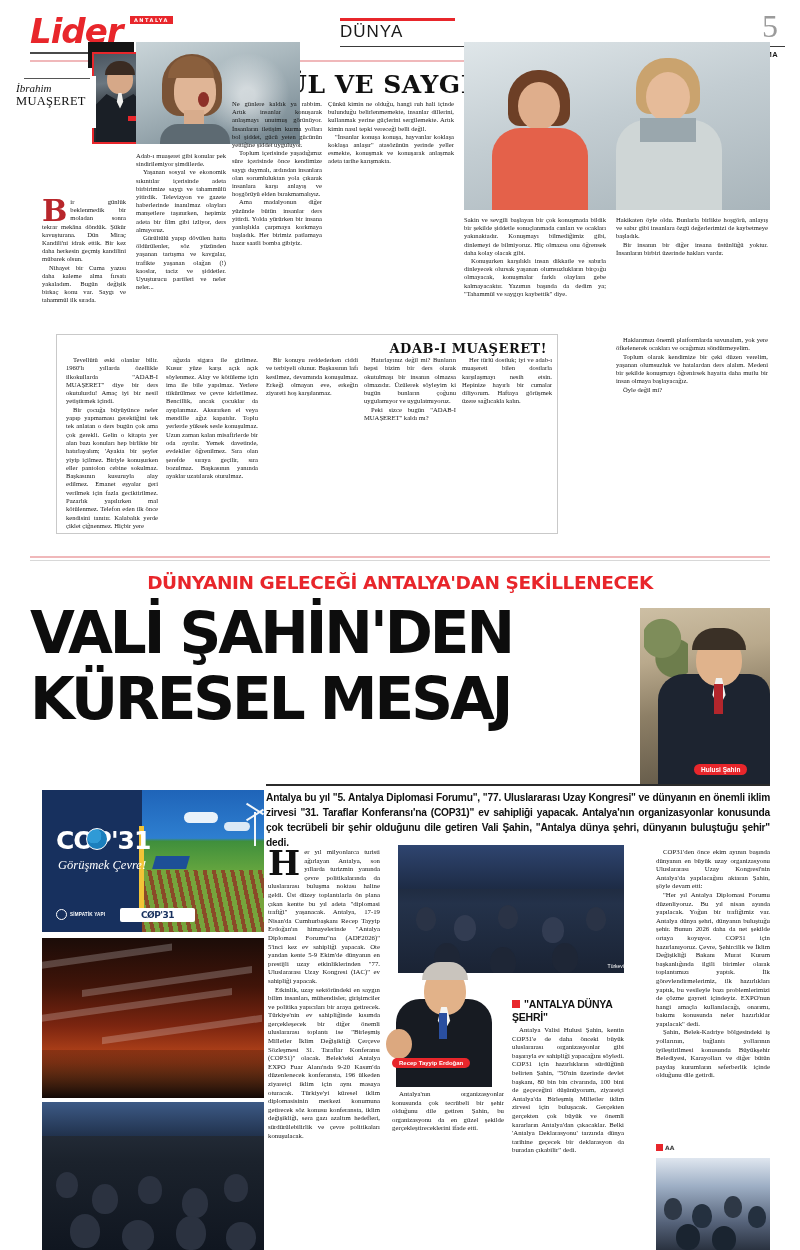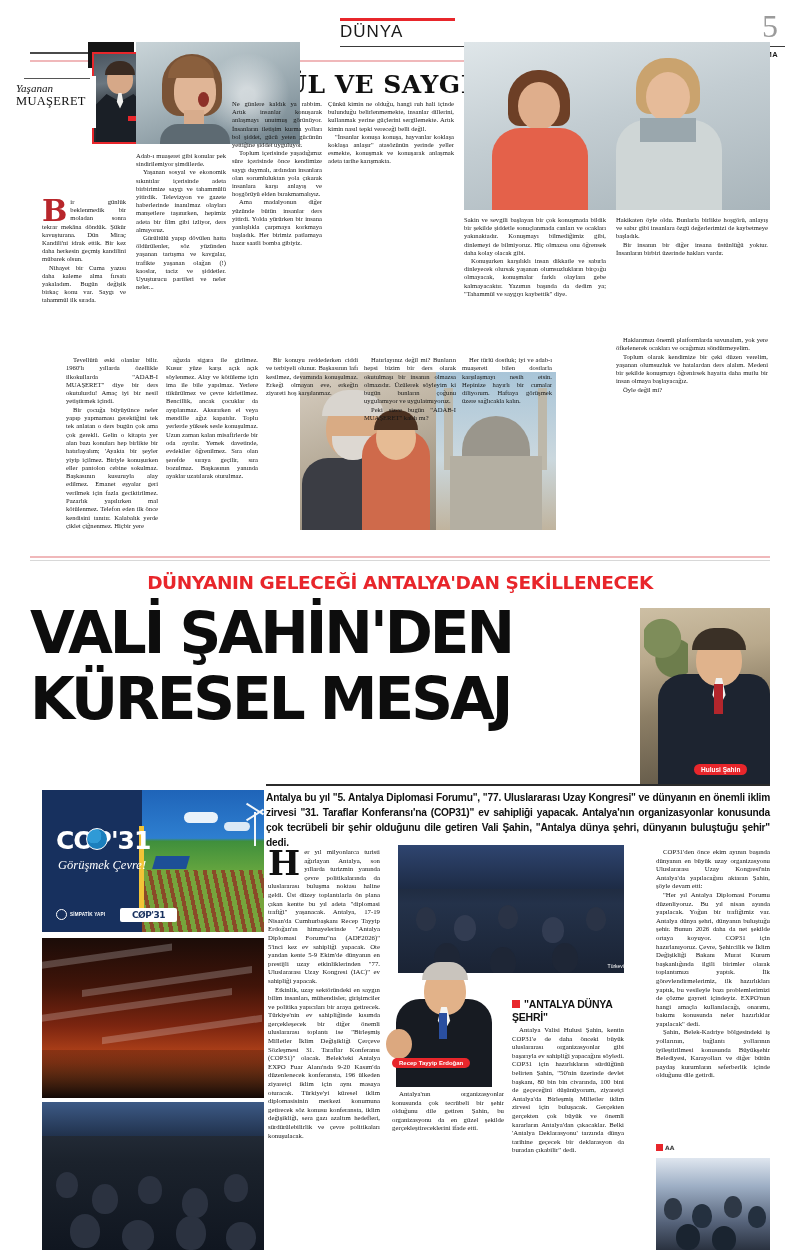--- a/index.html
+++ b/index.html
@@ -280,21 +280,21 @@
   .cop-logo1{
     position:absolute;left:14px;bottom:12px;
     font-family:"Liberation Sans", sans-serif;font-size:4.6px;color:#fff;font-weight:bold;
     display:flex;align-items:center;gap:3px;letter-spacing:.2px;
   }
   .cop-logo1 .dot{width:9px;height:9px;border-radius:50%;border:1.2px solid #fff;}
   .cop-logo2{
     position:absolute;left:78px;bottom:10px;
     background:#fff;color:#17305e;border-radius:2px;
     font-family:"DejaVu Sans", sans-serif;font-weight:bold;font-size:9px;
-    padding:2px 12px;letter-spacing:-.5px;
+    padding:2px 21px;letter-spacing:-.5px;
   }
   .cop .yellowbar{position:absolute;right:120px;top:36px;width:5px;height:96px;background:#f2c437;}
 
   
   .hall{
     position:absolute;left:42px;top:938px;width:222px;height:160px;overflow:hidden;
     background:linear-gradient(180deg,#1b0c08 0%,#401409 30%,#7c2510 55%,#c04a1c 78%,#e0772c 100%);
   }
   .hall .beam{position:absolute;background:rgba(255,255,255,.22);height:7px;transform:skewY(-8deg);}
   .hall .crowd{position:absolute;left:0;bottom:0;width:222px;height:48px;background:linear-gradient(180deg,rgba(10,5,3,.2),#120806);}
@@ -375,20 +375,24 @@
   .sh1{left:512px;top:998px;width:112px;}
 
   .fc3b{left:512px;top:1026px;width:112px;height:222px;}
 </style>
 </head>
 <body>
 
 <div class="page">
 
   <div class="masthead">
+    <div class="logo-wrap">
+      <div class="logo-text">Lider</div>
+      <div class="logo-kicker">ANTALYA</div>
+    </div>
     <div class="logo-rule"></div>
 
     <div class="section-rule-top"></div>
     <div class="section-title">DÜNYA</div>
     <div class="hrule-main"></div>
 
     <div class="page-num">5</div>
     <div class="date-line"><span>16 OCAK 2026 </span><b>CUMA</b></div>
     <div class="top-accent"></div>
   </div>
@@ -402,21 +406,21 @@
     <div class="author-photo">
       <div class="suit"></div>
         <div class="face"></div>
         <div class="hair"></div>
       <div class="shirt"></div>
         <div class="pocket"></div>
     </div>
     <div class="author-white"></div>
     <div class="author-rule"></div>
     <div class="author-name">
-      <span>Yaşanan</span><br>
+      <span>İbrahim</span><br>
       <span class="surname">MUAŞERET</span>
     </div>
   </div>
 
   <div class="photo ph-woman">
     <div class="hairw"></div>
       <div class="head"></div>
       <div class="hairfront"></div>
     <div class="mouth"></div>
       <div class="neck"></div>
@@ -481,20 +485,23 @@
     <p class="first">Hakikaten öyle oldu. Bunlarla birlikte hoşgörü, anlayış ve sabır gibi insanlara özgü değerlerimizi de kaybetmeye başladık.</p>
     <p>Bir insanın bir diğer insana üstünlüğü yoktur. İnsanların birbiri üzerinde hakları vardır.</p>
   </div>
 
   <div class="right-col-end">
     <p>Haklarımızı önemli platformlarda savunalım, yok yere öfkelenerek ocakları ve ocağımızı söndürmeyelim.</p>
     <p>Toplum olarak kendimize bir çeki düzen verelim, yaşanan olumsuzluk ve hatalardan ders alalım. Medeni bir şekilde konuşmayı öğrenirsek hayatta daha mutlu bir insan olmaya başlayacağız.</p>
     <p>Öyle değil mi?</p>
   </div>
 
+  <div class="adab-box">
+    <div class="adab-title">ADAB-I MUAŞERET!</div>
+  </div>
   <div class="adabtext ac1">
     <p>Tevellütü eski olanlar bilir. 1960'lı yıllarda özellikle ilkokullarda "ADAB-I MUAŞERET" diye bir ders okutulurdu! Amaç iyi bir nesil yetiştirmek içindi.</p>
     <p>Bir çocuğa büyüyünce neler yapıp yapmaması gerektiğini tek tek anlatan o ders bugün çok ama çok gerekli. Gelin o kitapta yer alan bazı konuları hep birlikte bir hatırlayalım; 'Ayakta bir şeyler yiyip içilmez. Biriyle konuşurken eller pantolon cebine sokulmaz. Başkasının kusuruyla alay edilmez. Emanet eşyalar geri verilmek için fazla geciktirilmez. Pazarlık yapılırken mal kötülenmez. Telefon eden ilk önce kendisini tanıtır. Kalabalık yerde çiklet çiğnenmez. Hiçbir yere</p>
   </div>
   <div class="adabtext ac2">
     <p>ağızda sigara ile girilmez. Kusur yüze karşı açık açık söylenmez. Alay ve kötüleme için ima ile bile yapılmaz. Yerlere tükürülmez ve çevre kirletilmez. Bencillik, ancak çocuklar da ayıplanmaz. Aksırırken el veya mendille ağız kapatılır. Toplu yerlerde yüksek sesle konuşulmaz. Uzun zaman kalan misafirlerde bir oda ayrılır. Yemek davetinde, evdekiler öğrenilmez. Sıra olan şerefde sıraya geçilir, sıra bozulmaz. Başkasının yanında ayaklar uzatılarak oturulmaz.</p>
   </div>
   <div class="adabtext ac3">
     <p>Bir konuyu reddederken ciddi ve terbiyeli olunur. Başkasının lafı kesilmez, devamında konuşulmaz. Erkeği olmayan eve, erkeğin ziyareti hoş karşılanmaz.</p>
   </div>

